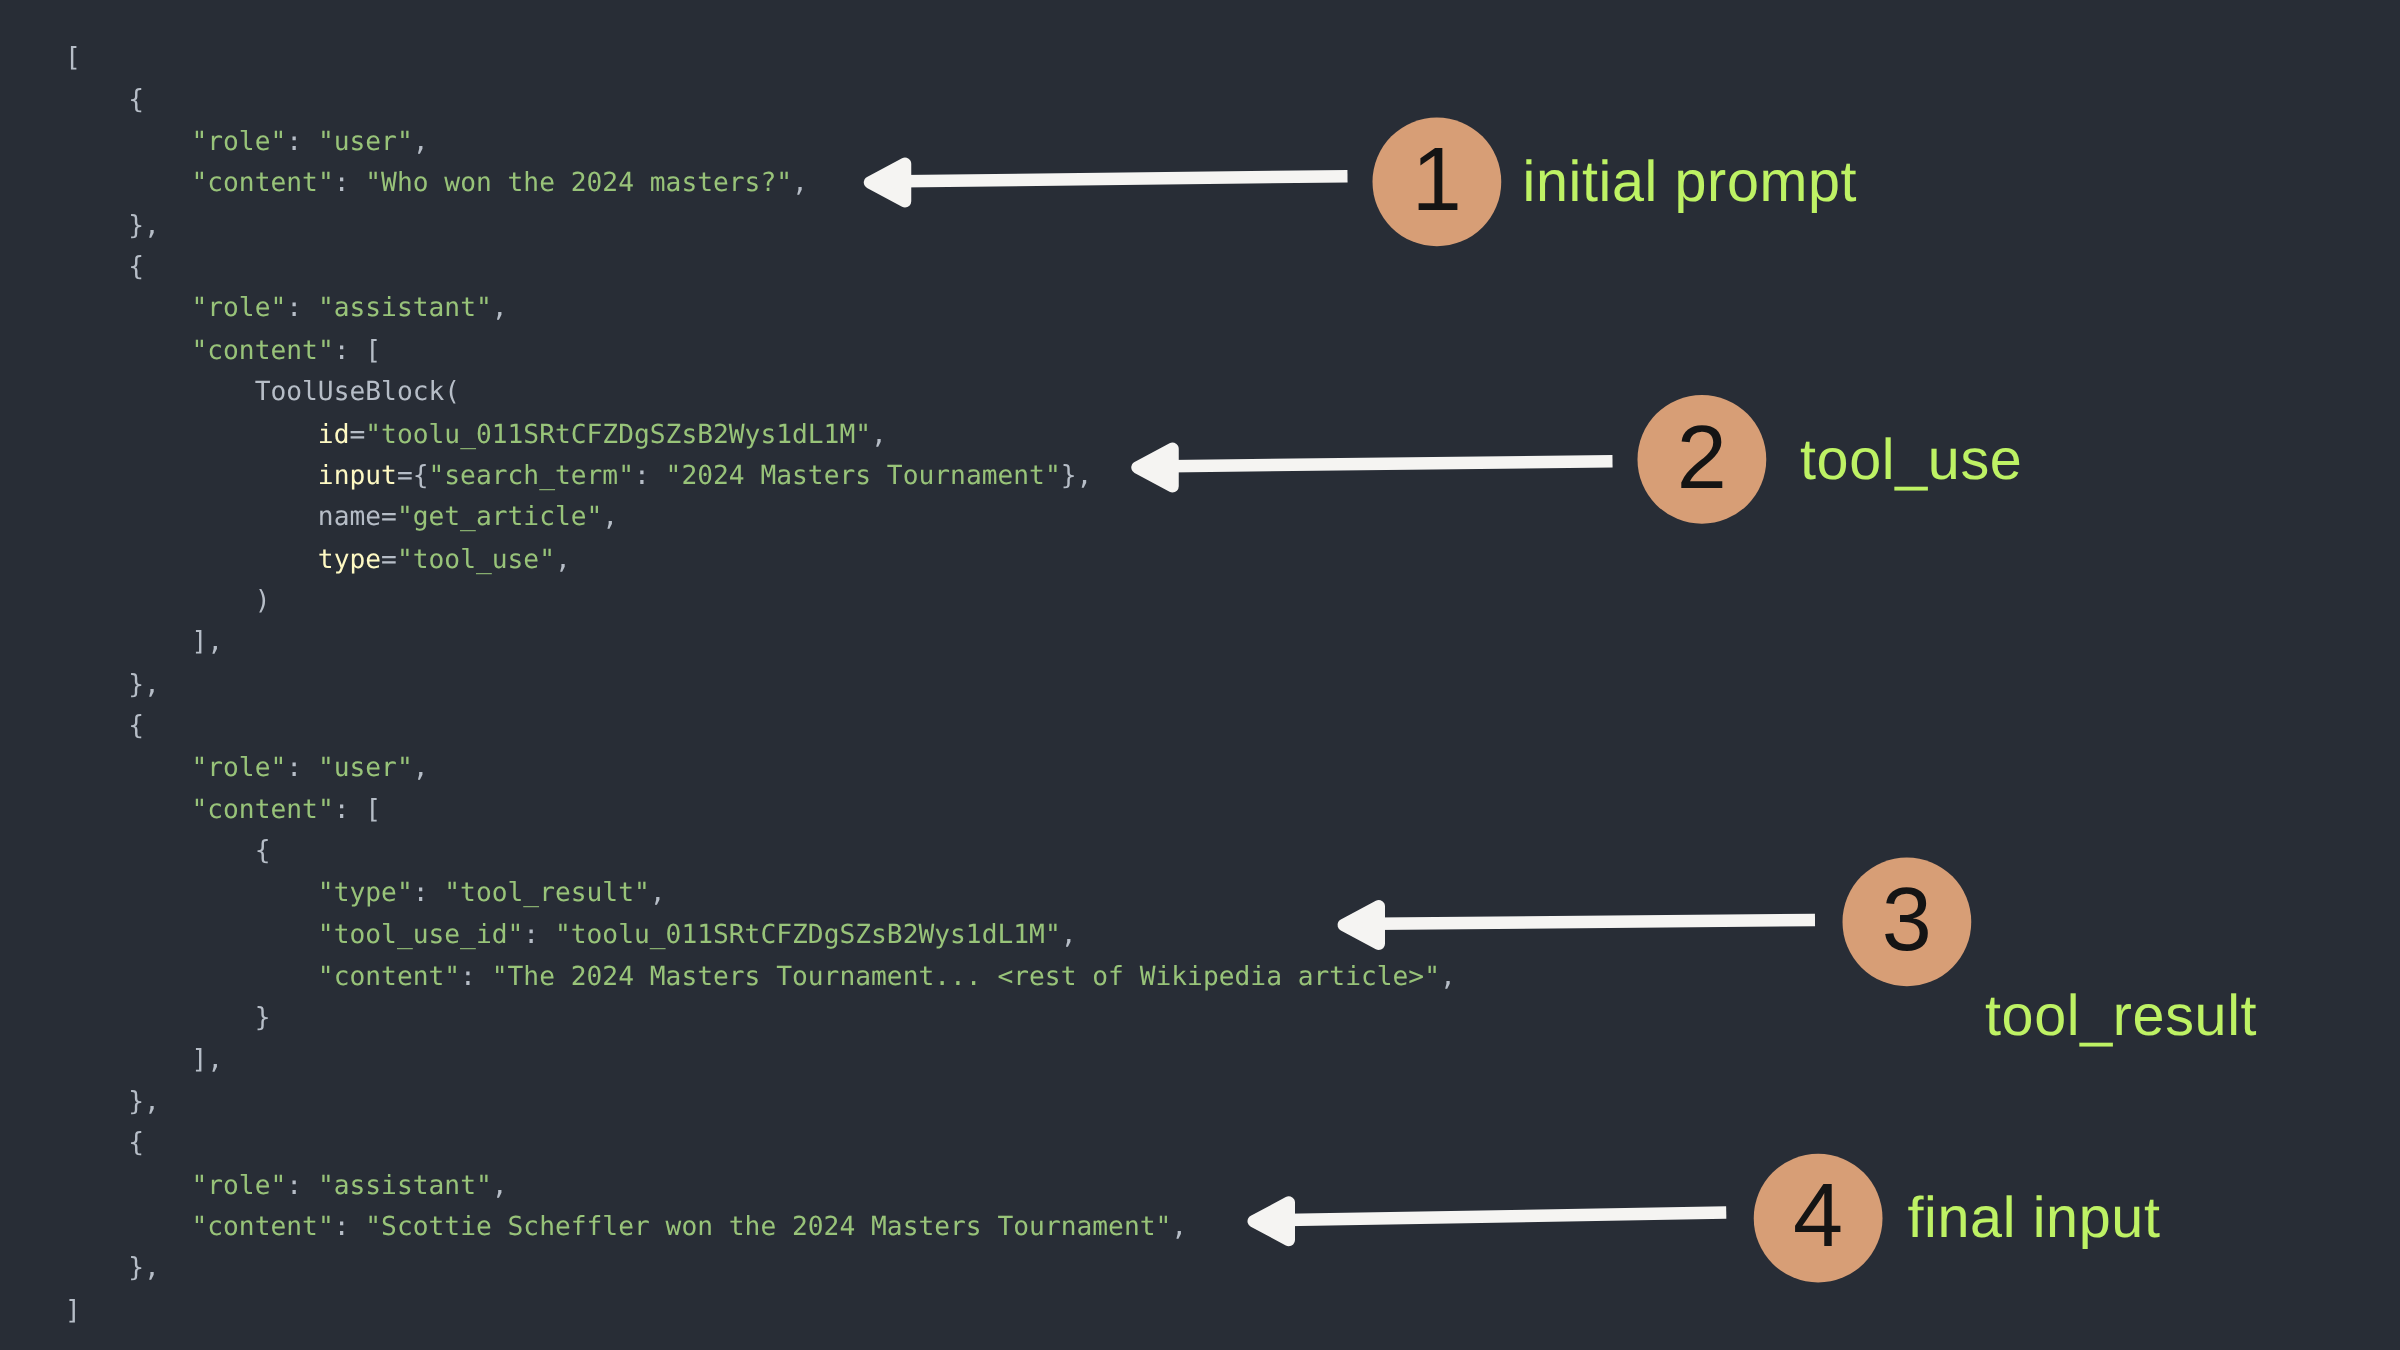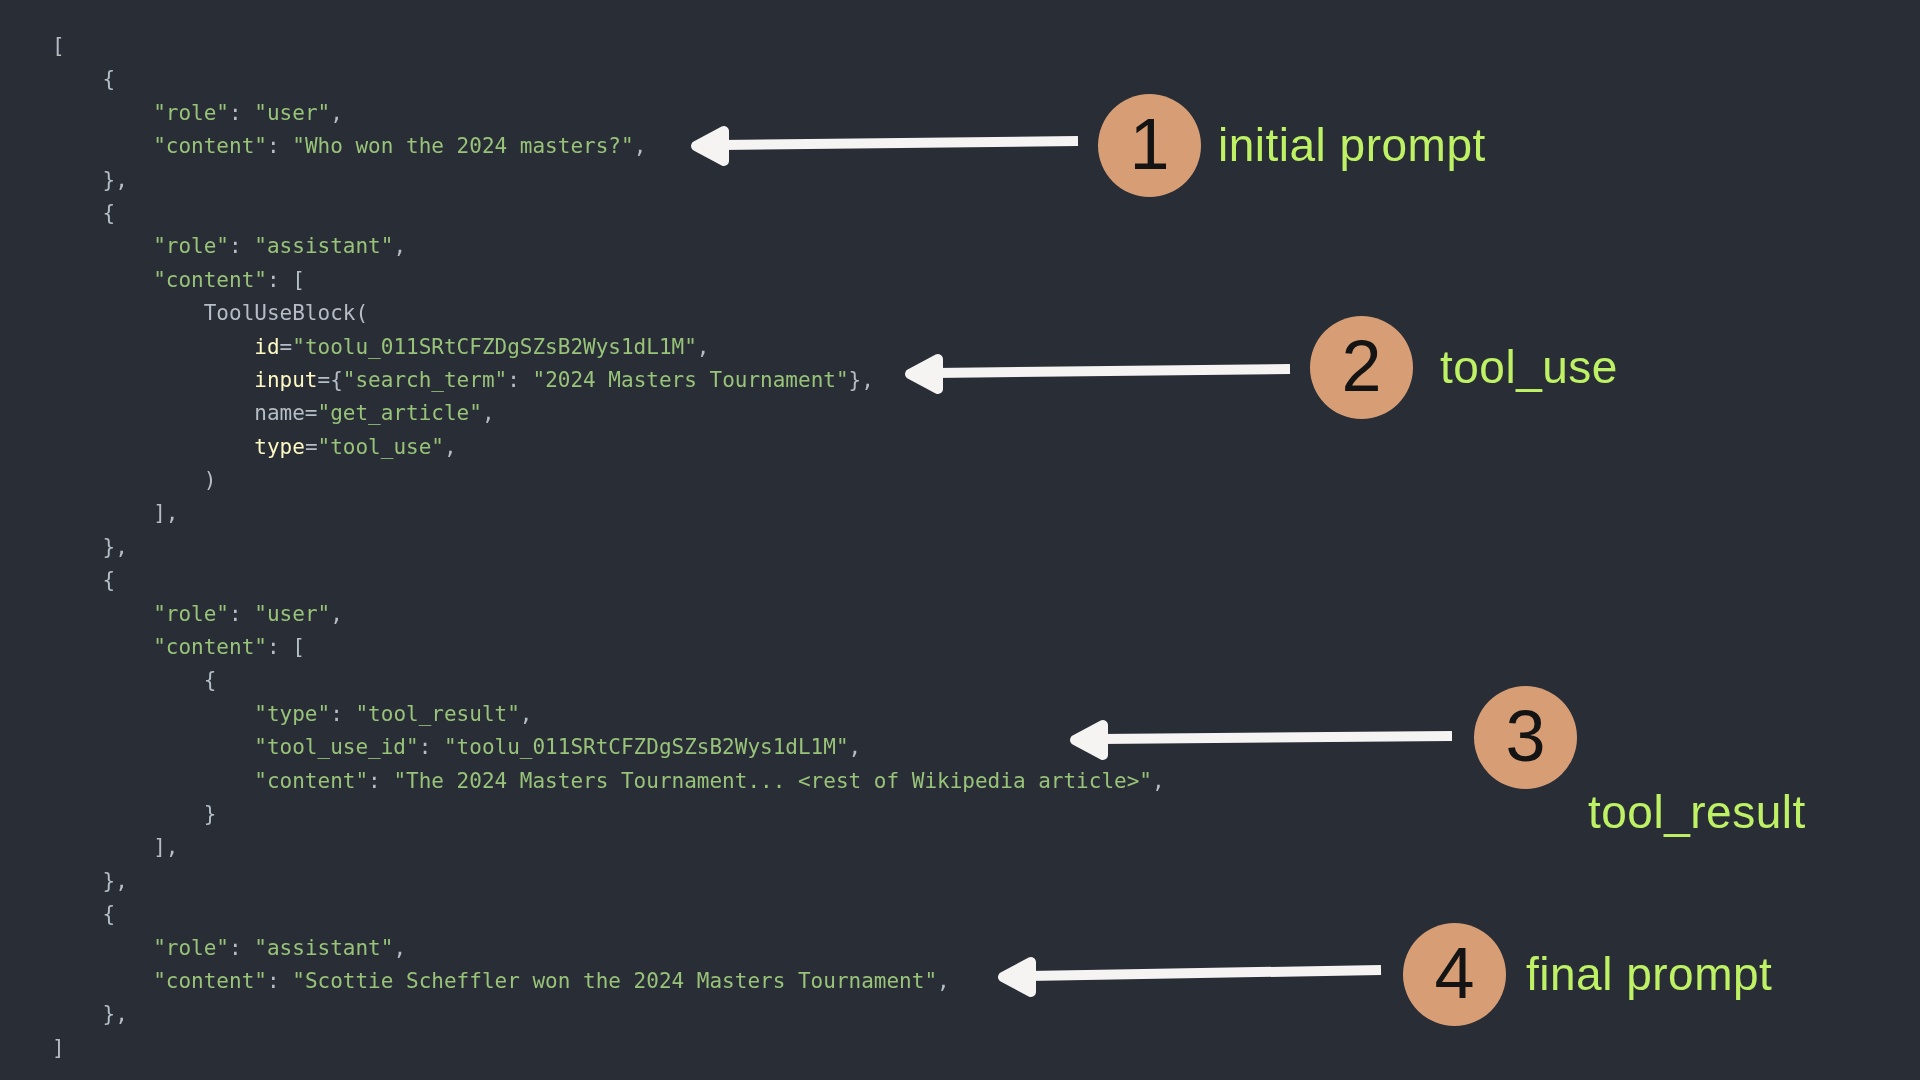--- a/index.html
+++ b/index.html
@@ -72,15 +72,15 @@
   <div class="anno-label" style="left:1440px;top:368px;">tool_use</div>
 
   <div class="badge" style="left:1474px;top:686px;">
     <span>3</span>
   </div>
   <div class="anno-label" style="left:1588px;top:776px;margin-top:37px;">tool_result</div>
 
   <div class="badge" style="left:1403px;top:923px;">
     <span>4</span>
   </div>
-  <div class="anno-label" style="left:1526px;top:975px;">final prompt</div>
+  <div class="anno-label" style="left:1526px;top:975px;">final input</div>
 
 </div>
 
 </body></html>

